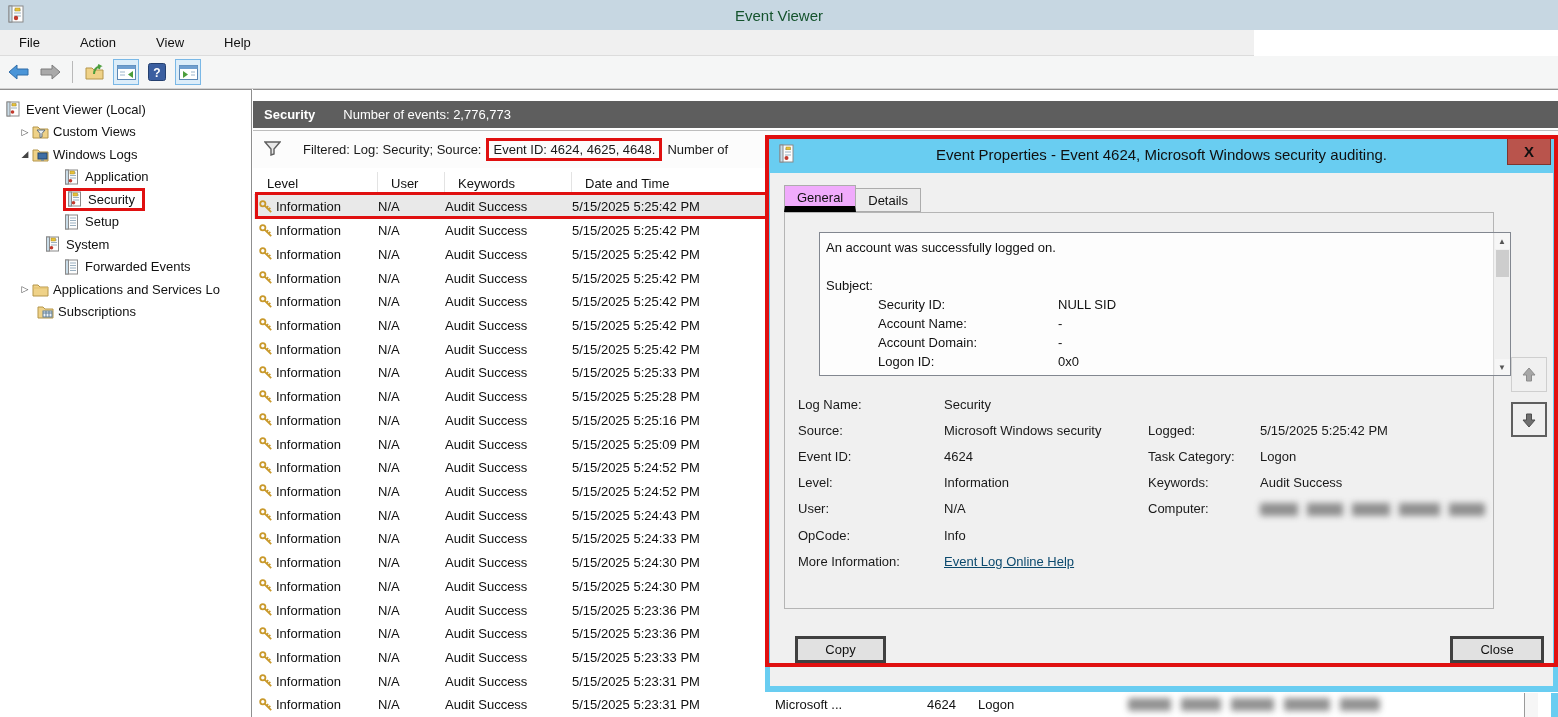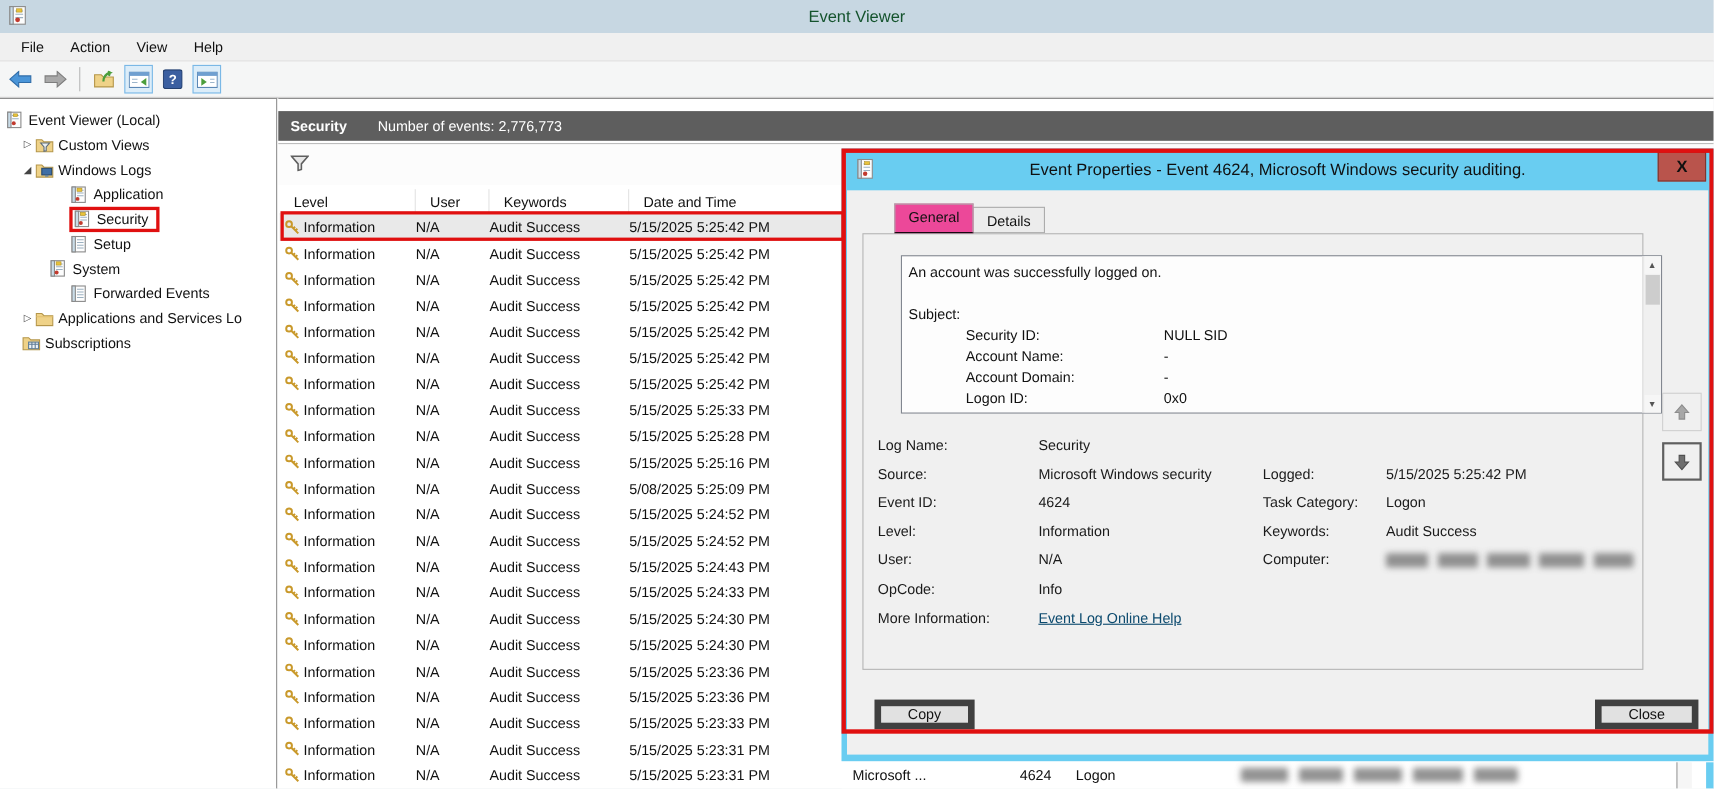--- a/index.html
+++ b/index.html
@@ -5,22 +5,22 @@
   html,body{margin:0;padding:0;background:#dfe3e8;}
   *{box-sizing:border-box;}
   .screen{position:relative;width:1558px;height:717px;overflow:hidden;
     font-family:"Liberation Sans","DejaVu Sans",sans-serif;font-size:13px;color:#111;background:#fff;}
 
   
   .titlebar{position:absolute;left:0;top:0;width:1558px;height:30px;background:#c7d7e2;
     display:flex;align-items:center;}
   .titlebar .app-ico{margin-left:6px;}
   .titlebar .title{position:absolute;left:0;right:0;text-align:center;font-size:15px;color:#14532d;}
-  .menubar{position:absolute;left:0;top:30px;width:1558px;height:26px;background:#f0f0f0;
-    border-bottom:1px solid #dcdcdc;display:flex;align-items:center;padding-left:8px;gap:2px;}
+  .menubar{position:absolute;left:0;top:30px;width:1254px;height:26px;background:#f0f0f0;
+    border-bottom:1px solid #dcdcdc;display:flex;align-items:center;padding-left:8px;gap:18px;}
   .menu-item{padding:3px 11px;cursor:default;}
   .toolbar{position:absolute;left:0;top:56px;width:1558px;height:33px;background:#f5f6f6;
     border-bottom:1px solid #d2d2d2;display:flex;align-items:center;padding-left:6px;gap:5px;}
   .tbtn{width:26px;height:26px;display:flex;align-items:center;justify-content:center;}
   .tbtn.framed{border:1px solid #7ab8e6;background:#dcedf9;}
   .tsep{width:1px;height:22px;background:#b9b9b9;margin:0 4px;}
 
   
   .sidebar{position:absolute;left:0;top:89px;width:252px;height:628px;background:#fff;
     border-right:1px solid #8f8f8f;border-top:1px solid #8f8f8f;padding-top:8px;overflow:hidden;}
@@ -67,40 +67,40 @@
   .dialog{position:absolute;left:765px;top:135px;width:793px;height:557px;z-index:10;
     background:#69cdf1;padding:0 5px 6px 5px;}
   .dlg-titlebar{height:38px;display:flex;align-items:center;position:relative;}
   .dlg-titlebar .dlg-ico{margin-left:8px;margin-top:3px;}
   .dlg-title{position:absolute;left:0;right:0;top:11px;text-align:center;font-size:15px;color:#101010;}
   .dlg-x{position:absolute;right:2px;top:3px;width:44px;height:27px;background:#b9544c;border:1px solid #7e352f;
     color:#101010;font-weight:bold;font-size:15px;display:flex;align-items:center;justify-content:center;cursor:default;}
   .dlg-body{position:relative;background:#f0f0f0;height:513px;}
   .dlg-tabs{position:absolute;left:14px;top:12px;display:flex;align-items:flex-end;z-index:3;}
   .tab{border:1px solid #acacac;padding:4px 12px 4px 12px;background:#ececec;margin-right:-1px;height:24px;}
-  .tab.active{background:#ec4899;height:27px;border-bottom:1px solid #000000;position:relative;z-index:4;margin-left:29px;}
+  .tab.active{background:#f0abfc;height:27px;border-bottom:6px solid #000000;position:relative;z-index:4;}
   .tab-page{position:absolute;left:14px;top:39px;width:710px;height:397px;border:1px solid #b5b5b5;background:#f0f0f0;}
   .descbox{position:absolute;left:13px;top:19px;width:692px;height:144px;background:#fdfdfd;border:1px solid #828790;margin-left:21px;}
   .desc-text{position:absolute;left:6px;top:5px;right:24px;line-height:19px;}
   .subj-row{position:relative;height:19px;}
   .subj-row .sl{position:absolute;left:52px;}
   .subj-row .sv{position:absolute;left:232px;}
   .vscroll{position:absolute;right:0;top:0;width:17px;height:142px;background:#f0f0f0;border-left:1px solid #dcdcdc;
     display:flex;flex-direction:column;align-items:center;}
   .vs-btn{width:15px;height:16px;display:flex;align-items:center;justify-content:center;font-size:8px;color:#555;background:#f6f6f6;}
   .vs-thumb{width:13px;height:27px;background:#cdcdcd;margin-top:1px;}
   .vs-fill{flex:1;}
   .fields{position:absolute;left:13px;top:178px;width:694px;display:grid;grid-template-columns:146px 204px 112px auto;grid-auto-rows:26.2px;align-items:center;}
   .flabel{color:#1a1a1a;}
   .fvalue{color:#1a1a1a;}
   .flink{color:#0c4a6e;text-decoration:underline;cursor:pointer;}
   .navbtn{position:absolute;width:36px;height:35px;background:#f0f0f0;display:flex;align-items:center;justify-content:center;}
   .navbtn.up{left:741px;top:184px;border:1px solid #cfcfcf;}
   .navbtn.down{left:741px;top:229px;border:2px solid #5f5f5f;}
-  .dlg-btn{position:absolute;height:27px;background:#e1e1e1;border:6px solid #404040;
+  .dlg-btn{position:absolute;height:27px;background:#e1e1e1;border:3px solid #404040;
     display:flex;align-items:center;justify-content:center;font-size:13px;cursor:default;}
   .dlg-copy{left:25px;top:463px;width:91px;}
   .dlg-close{left:680px;top:463px;width:94px;}
   .dlg-red-box{position:absolute;left:765px;top:135px;width:793px;height:532px;border:4px solid #e01010;z-index:30;pointer-events:none;}
 </style>
 </head>
 <body>
 
 <div class="screen">
 
@@ -278,21 +278,21 @@
       <div class="tree-item" style="padding-left: 18px;">
         <span class="arrow">▷</span>
         <span class="ticon">
           <svg width="17" height="15" viewBox="0 0 17 15">
             <path d="M1 3 1 14 16 14 16 5 8 5 6 3 Z" fill="#efd288" stroke="#b5964a"></path>
             <path d="M1 6 16 6" stroke="#e2bf6e"></path>
           </svg>
         </span>
         <span class="tlabel">Applications and Services Lo</span>
       </div>
-      <div class="tree-item" style="padding-left: 6px;">
+      <div class="tree-item" style="padding-left: 23px;">
         <span class="arrow"></span>
         <span class="ticon">
           <svg width="17" height="15" viewBox="0 0 17 15">
             <path d="M1 3 1 14 16 14 16 5 8 5 6 3 Z" fill="#efd288" stroke="#b5964a"></path>
             <rect x="6" y="7" width="9" height="6" fill="#eef4f8" stroke="#5f7d96"></rect>
             <line x1="6" y1="9" x2="15" y2="9" stroke="#5f7d96"></line>
             <line x1="9" y1="7" x2="9" y2="13" stroke="#5f7d96"></line>
             <line x1="12" y1="7" x2="12" y2="13" stroke="#5f7d96"></line>
           </svg>
         </span>
@@ -304,20 +304,25 @@
     <div class="headerbar">
       <span class="hb-title">Security</span>
       <span class="hb-sub">Number of events: 2,776,773</span>
     </div>
     <div class="filterbar">
       <span>
         <svg width="17" height="15" viewBox="0 0 17 15">
             <path d="M1 1 16 1 10 8 10 13 7 14 7 8 Z" fill="#e8e8e8" stroke="#5f5f5f" stroke-width="1.4"></path>
           </svg>
       </span>
+      <span class="ftext">
+        <span>Filtered: Log: Security; Source:</span>
+        <span class="red-span">Event ID: 4624, 4625, 4648.</span>
+        <span>Number of</span>
+      </span>
     </div>
     <div class="colheaders" id="colheaders">
         <span class="col" style="flex: 0 0 124px; padding-left: 13px;">Level</span>
         <span class="col" style="flex: 0 0 67px;">User</span>
         <span class="col" style="flex: 0 0 127px;">Keywords</span>
         <span class="col" style="flex: 0 0 196px;">Date and Time</span>
       </div>
     <div class="rows" id="rows">
         <div class="row selected">
           <span class="kicon">
@@ -442,21 +447,21 @@
         <div class="row">
           <span class="kicon">
             <svg width="16" height="16" viewBox="0 0 16 16">
               <circle cx="4.8" cy="4.8" r="2.6" fill="none" stroke="#c9992b" stroke-width="1.8"></circle>
               <path d="M6.8 6.8 13.2 13.2 M10.6 10.6 12.3 8.9 M8.7 8.7 10.2 7.2" stroke="#c9992b" stroke-width="1.8" fill="none"></path>
             </svg>
           </span>
           <span class="c-level">Information</span>
           <span class="c-user">N/A</span>
           <span class="c-keyw">Audit Success</span>
-          <span class="c-time">5/08/2025 5:25:09 PM</span>
+          <span class="c-time">5/15/2025 5:25:09 PM</span>
         </div>
         <div class="row">
           <span class="kicon">
             <svg width="16" height="16" viewBox="0 0 16 16">
               <circle cx="4.8" cy="4.8" r="2.6" fill="none" stroke="#c9992b" stroke-width="1.8"></circle>
               <path d="M6.8 6.8 13.2 13.2 M10.6 10.6 12.3 8.9 M8.7 8.7 10.2 7.2" stroke="#c9992b" stroke-width="1.8" fill="none"></path>
             </svg>
           </span>
           <span class="c-level">Information</span>
           <span class="c-user">N/A</span>

